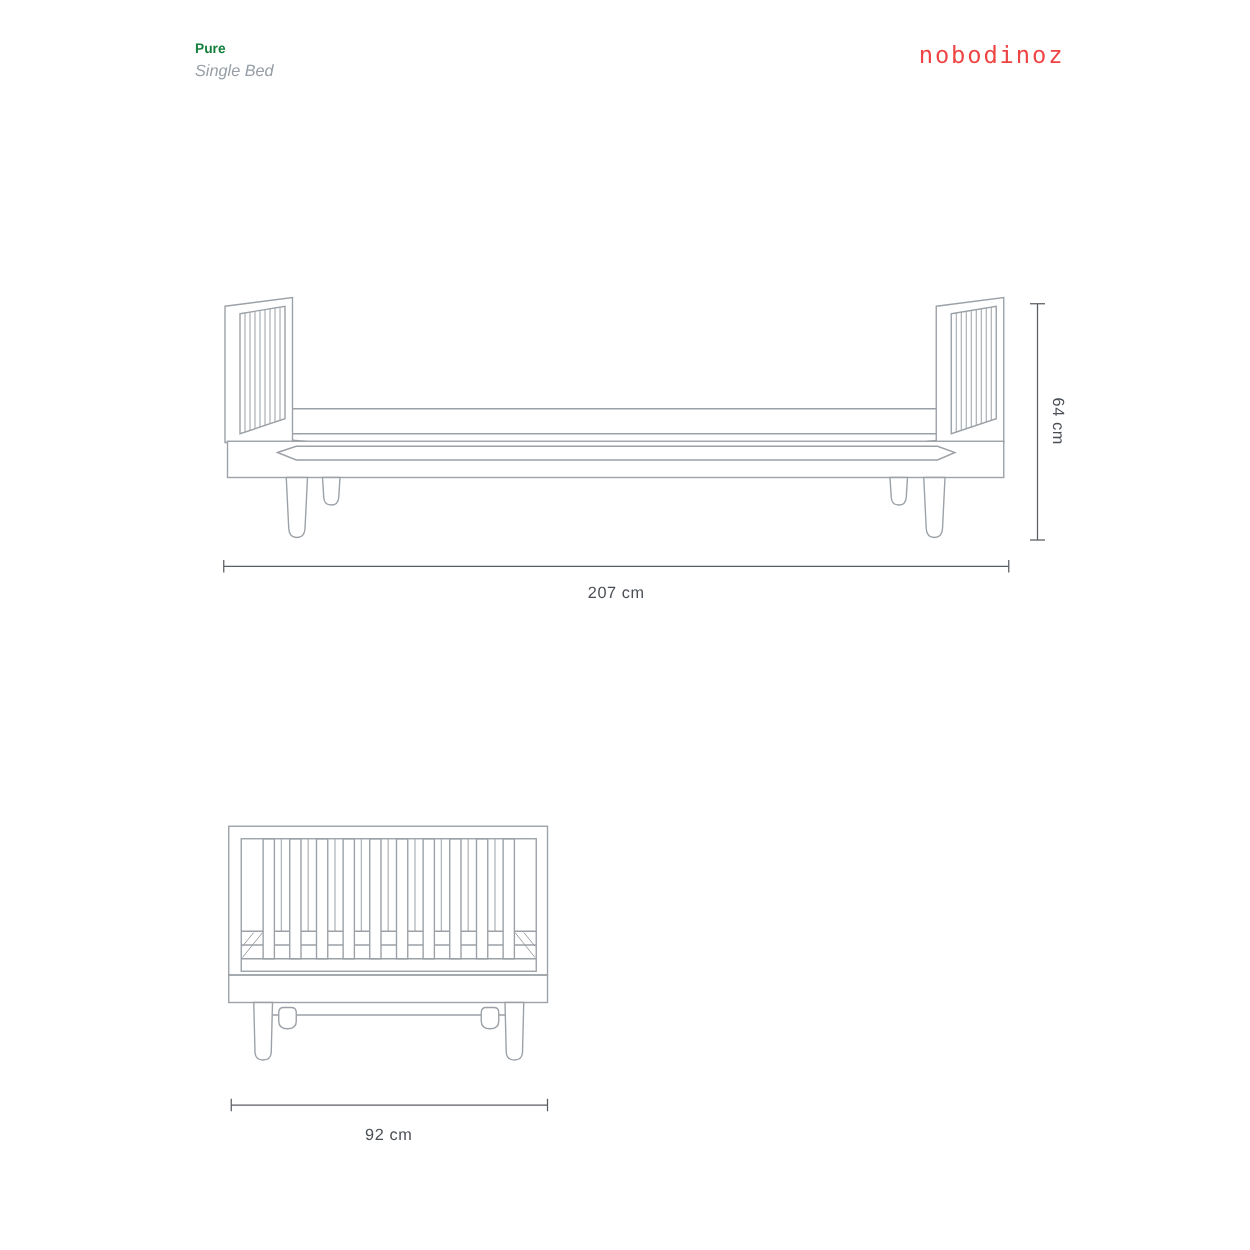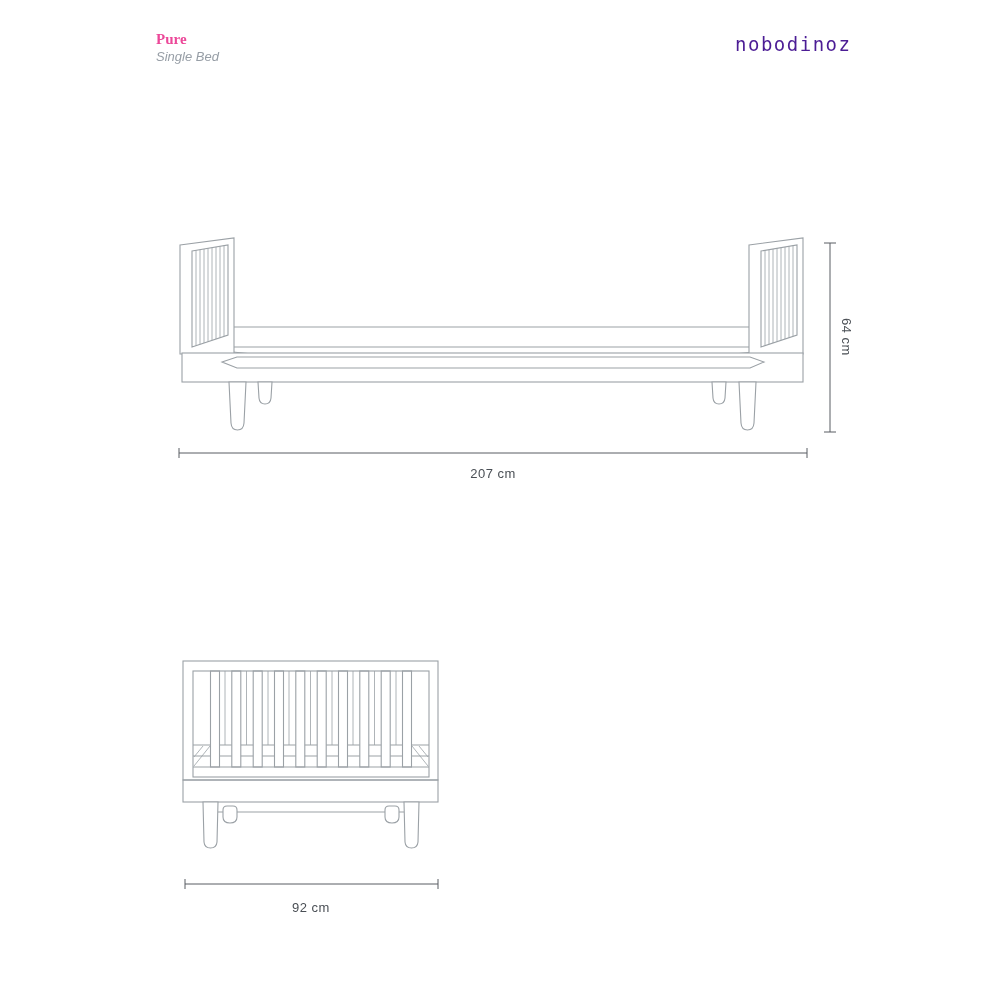--- a/index.html
+++ b/index.html
@@ -4,26 +4,26 @@
 <style>
   html,body{margin:0;padding:0;background:#ffffff;}
   .page{
     position:relative;
     width:1000px;height:1000px;
     background:#ffffff;
     font-family:"Liberation Sans", sans-serif;
     overflow:hidden;
   }
   .title-block{position:absolute;left:156px;top:30px;line-height:18px;}
-  .product-name{font-size:15px;font-weight:bold;color:#ec4899;font-family:Liberation Serif, serif;}
+  .product-name{font-size:11px;font-weight:bold;color:#15803d;}
   .product-variant{font-size:13px;color:#979ea6;font-style:italic;}
   .brand-logo{
     position:absolute;left:735px;top:33px;
     font-family:"DejaVu Sans Mono", monospace;
-    font-size:19px;color:#4c1d95;letter-spacing:1.5px;
+    font-size:19px;color:#ef4444;letter-spacing:1.5px;
   }
   svg.drawing{position:absolute;left:0;top:0;}
   .ln{stroke:#9ba1a6;stroke-width:1.1;fill:none;}
   .lnw{stroke:#9ba1a6;stroke-width:1.1;fill:#ffffff;}
   .thin{stroke:#9ba1a6;stroke-width:0.8;fill:none;}
   .dim{stroke:#585d63;stroke-width:1;fill:none;}
   .dimtext{
     font-family:"Liberation Sans", sans-serif;
     font-size:13px;fill:#4a4f55;letter-spacing:0.5px;
   }

